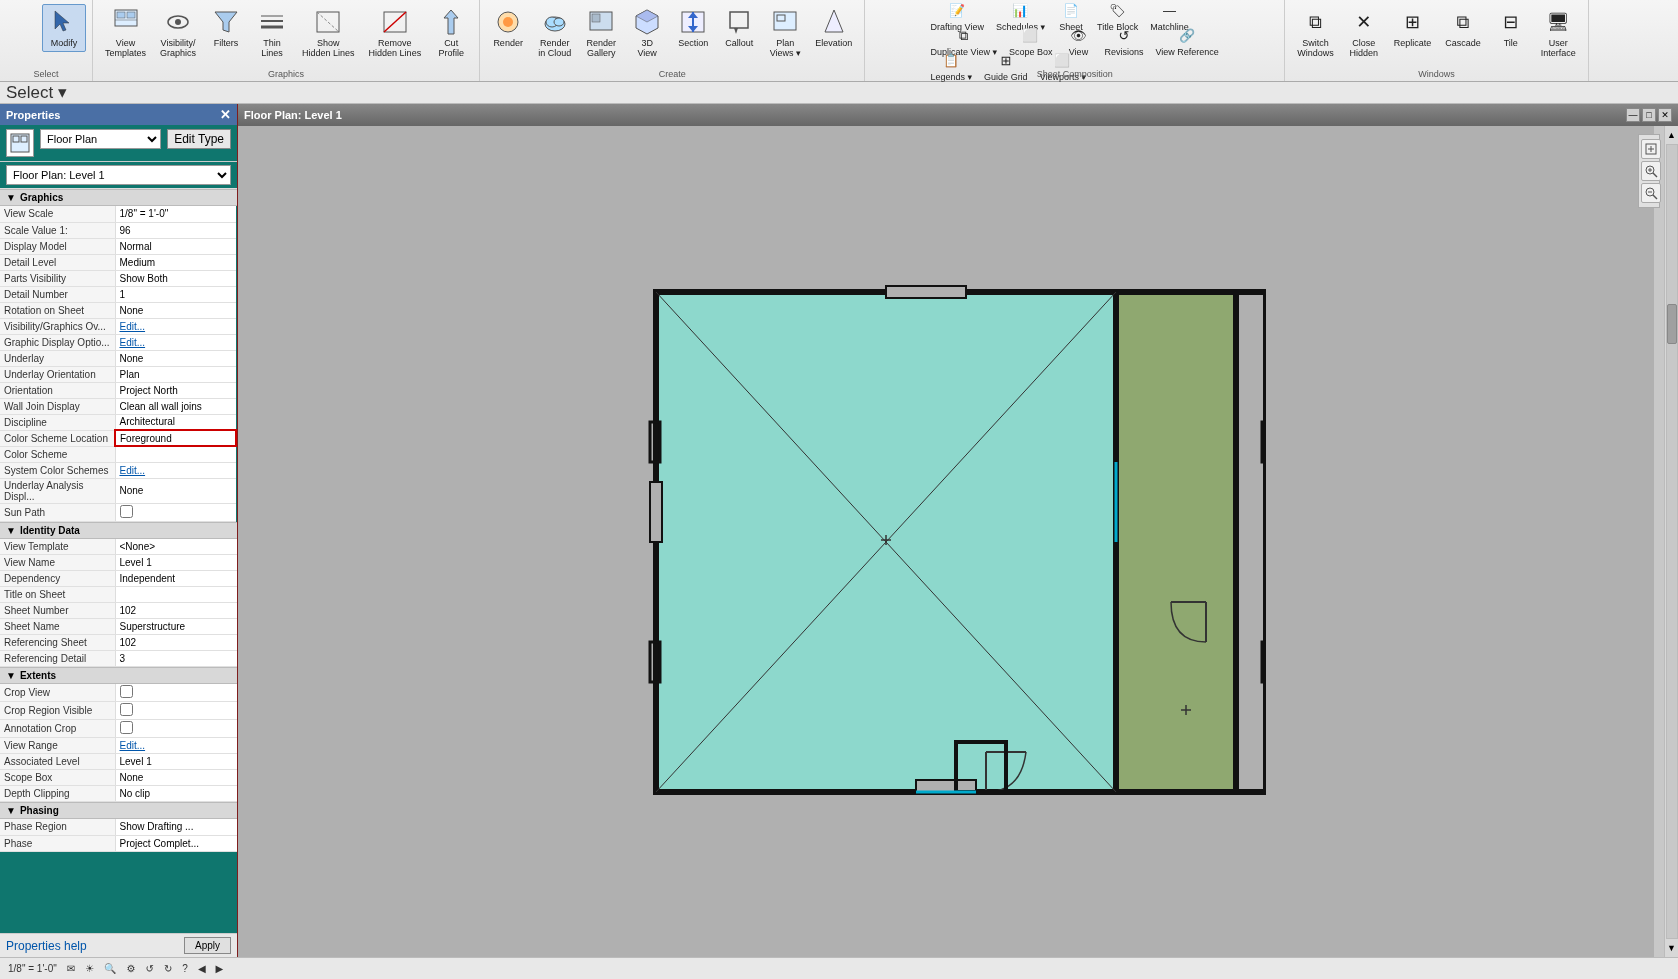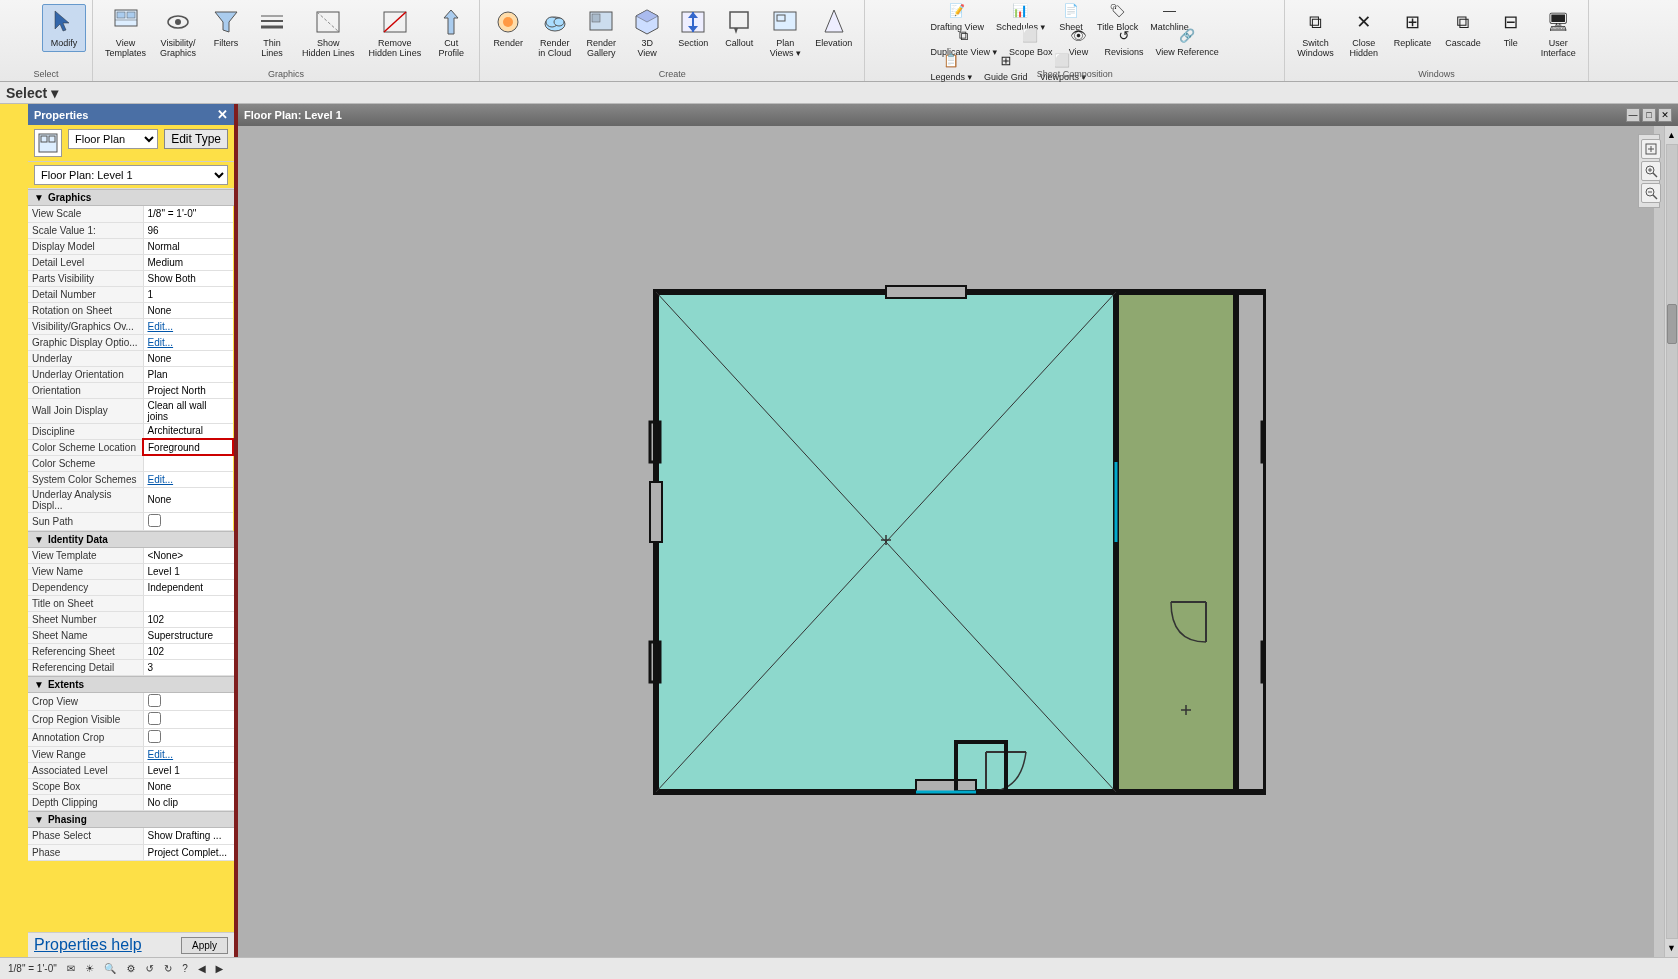--- a/index.html
+++ b/index.html
@@ -82,45 +82,43 @@
       display: flex; align-items: center; justify-content: center;
       font-size: 13px;
     }
     .tb-row { display: flex; gap: 2px; flex-wrap: nowrap; }
 
     
     #select-bar {
       background: #e8e8e8;
       border-bottom: 1px solid #bbb;
       padding: 2px 6px;
-      font-size: 14px;
+      font-size: 17px;
       display: flex;
       align-items: center;
       gap: 8px;
       height: 22px;
-      font-weight: bold;
     }
     #select-bar span { color: #333; }
 
     
     #main-layout {
       display: flex;
       height: calc(979px - 82px - 22px - 22px);
     }
 
     
     #properties-panel {
       width: 238px;
-      background: #fde047;
-      border-right: 4px solid #7f1d1d;
+      background: #0f766e;
+      border-right: 1px solid #7f1d1d;
       display: flex;
       flex-direction: column;
       overflow: hidden;
       flex-shrink: 0;
-      padding-left: 28px;
     }
     #props-header {
       display: flex;
       align-items: center;
       justify-content: space-between;
       background: #4a6fa5;
       color: white;
       padding: 3px 6px;
       font-size: 11px;
       font-weight: bold;
@@ -216,21 +214,21 @@
       border: 2px solid #cc0000 !important;
     }
     .props-footer {
       display: flex;
       justify-content: space-between;
       align-items: center;
       padding: 3px 6px;
       border-top: 1px solid #ccc;
       background: #e8e8e8;
     }
-    .props-footer a { color: #0055aa; font-size: 16px; cursor: pointer; text-decoration: underline; }
+    .props-footer a { color: #0055aa; font-size: 12px; cursor: pointer; }
     .apply-btn {
       font-size: 10px;
       border: 1px solid #888;
       background: #e0e0e0;
       padding: 2px 10px;
       cursor: pointer;
     }
 
     
     #canvas-area {
@@ -776,21 +774,21 @@
       </tbody>
         </table>
 
       <div class="props-section-header">
         <span class="arrow">▼</span>
         <span>Phasing</span>
       </div>
       <table class="props-table">
         <tbody>
             <tr>
-          <td>Phase Select</td>
+          <td>Phase Region</td>
           <td>Show Drafting ...</td>
         </tr>
         <tr>
           <td>Phase</td>
           <td>Project Complet...</td>
         </tr>
       </tbody>
         </table>
 
     </div>

